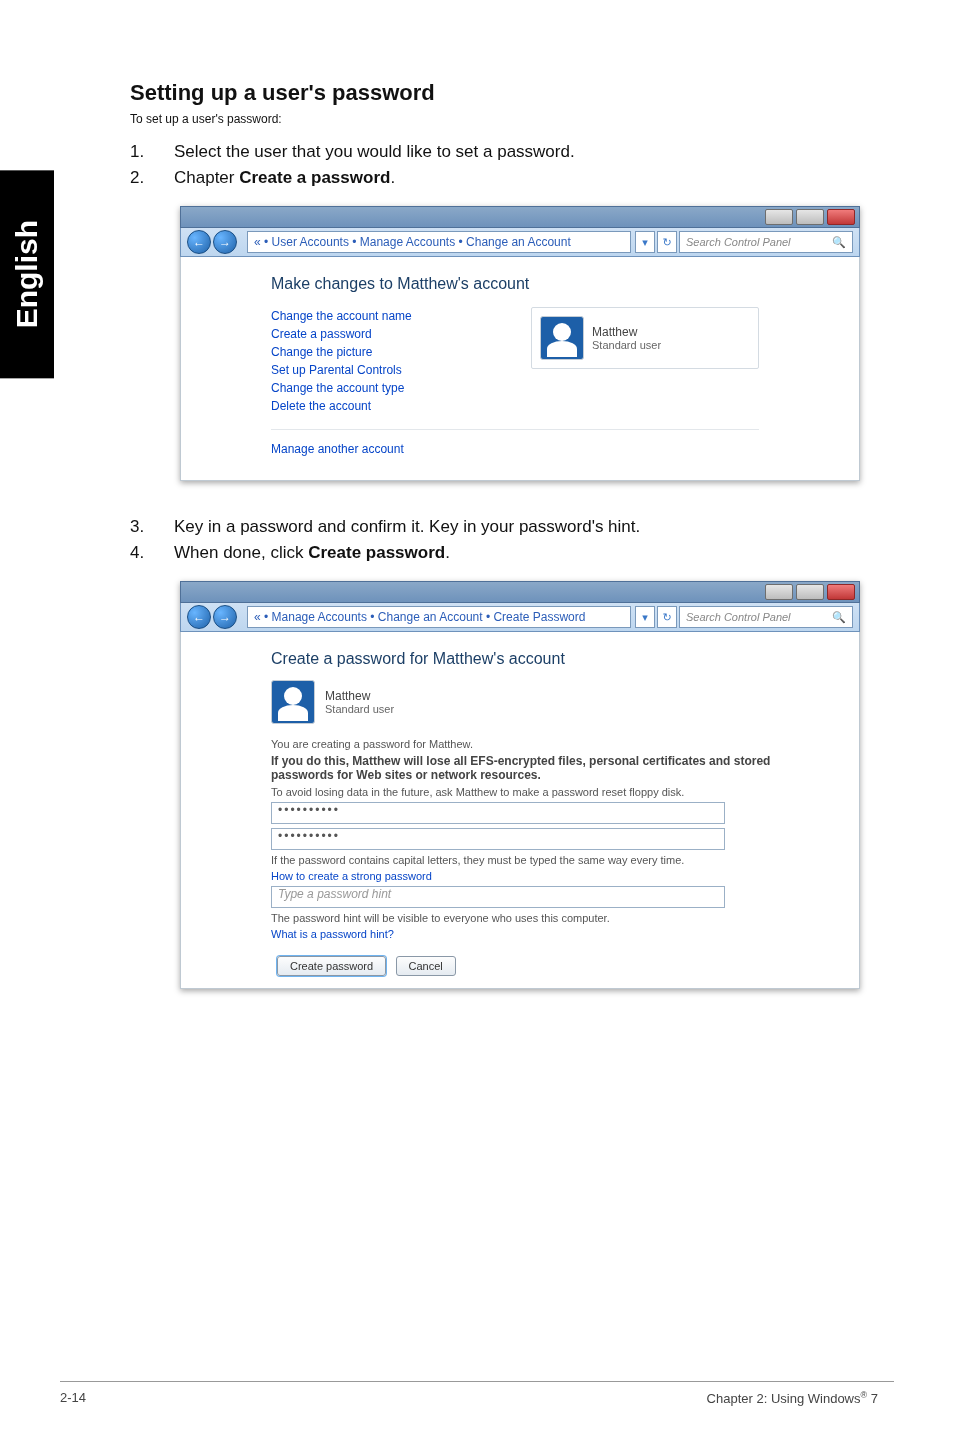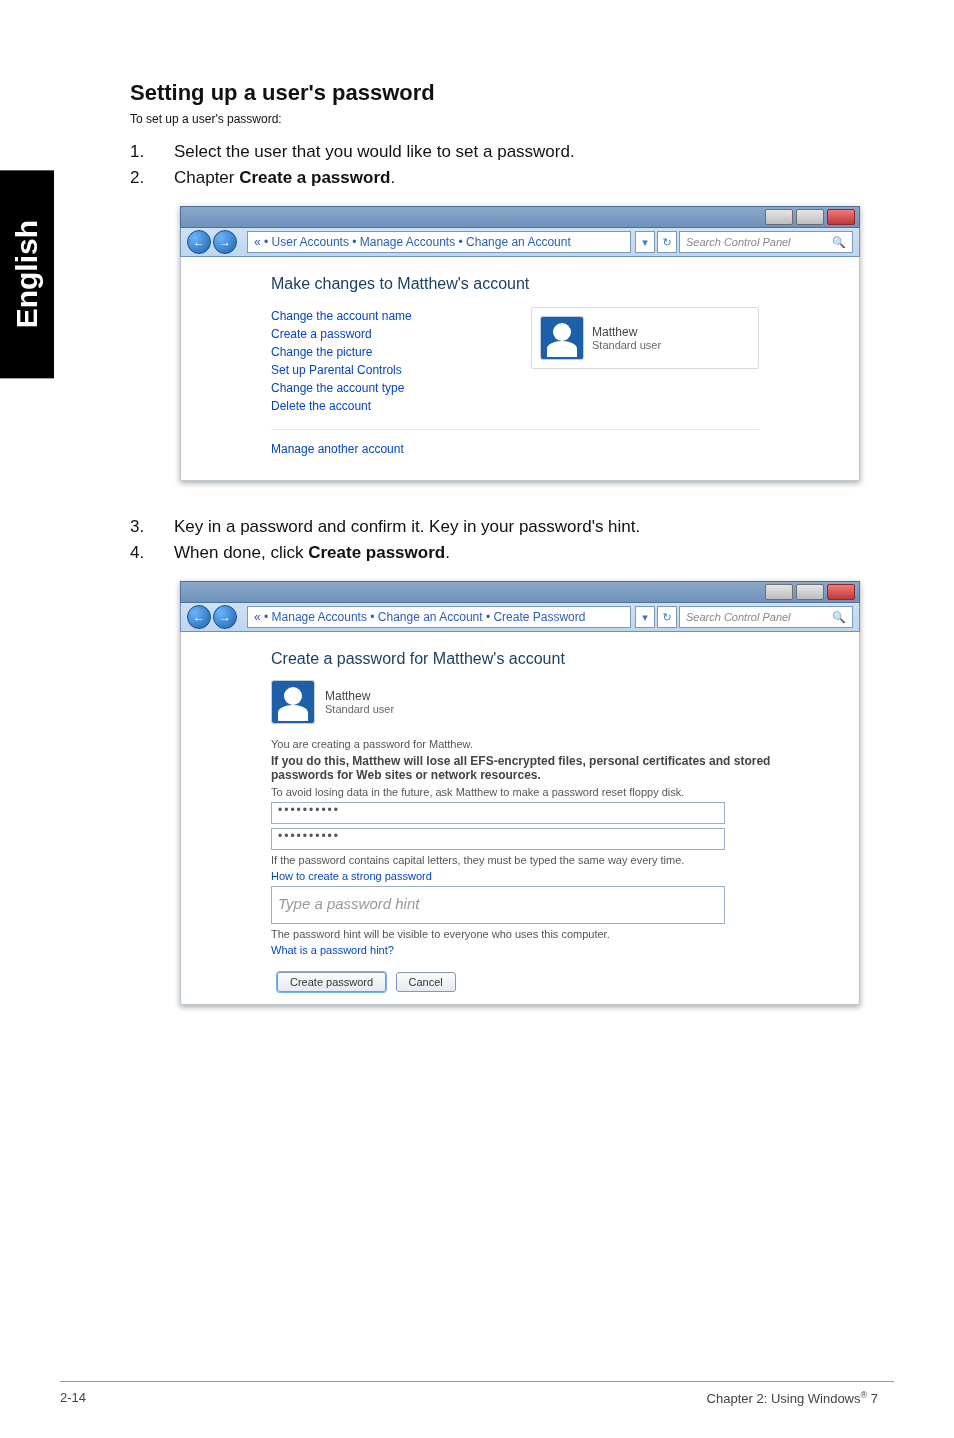--- a/index.html
+++ b/index.html
@@ -34,21 +34,21 @@
   .avatar{width:42px;height:42px;background:#1d5fa8;border-radius:3px;position:relative;overflow:hidden;border:1px solid #c5cdd5}
   .avatar::before{content:"";position:absolute;width:18px;height:18px;border-radius:50%;background:#fff;left:12px;top:6px}
   .avatar::after{content:"";position:absolute;width:30px;height:16px;border-radius:50% 50% 0 0;background:#fff;left:6px;top:24px}
   .acct-name{color:#444;font-size:12px}
   .acct-type{color:#666;font-size:11px}
   .divider{border:none;border-top:1px solid #e3e7eb;margin:12px 0}
   
   .desc{color:#555;font-size:11px;margin:4px 0}
   .warn{color:#444;font-size:12px;margin:4px 0;font-weight:bold}
   .pwfield{width:440px;height:20px;border:1px solid #9bb0c6;margin:4px 0;padding:0 6px;font-size:12px;letter-spacing:2px;color:#555;background:#fff}
-  .hintfield{width:440px;height:20px;border:1px solid #9bb0c6;margin:4px 0;padding:8px 6px;font-size:15px;color:#999;font-style:italic;background:#fff}
+  .hintfield{width:440px;height:20px;border:1px solid #9bb0c6;margin:4px 0;padding:0 6px;font-size:12px;color:#999;font-style:italic;background:#fff}
   .helplink{color:#0645c8;font-size:11px;margin:2px 0;cursor:pointer}
   .btnrow{text-align:left;padding:14px 40px 2px 0}
   .btn{display:inline-block;padding:3px 12px;font-size:11px;border:1px solid #8a98a7;border-radius:3px;background:linear-gradient(#fdfdfd,#e5ebf1);color:#333;cursor:pointer;margin-left:6px}
   .btn.primary{box-shadow:0 0 0 1px #6fb3ef}
   .body2{padding:18px 60px 10px 90px}
   .acct-head{display:flex;align-items:center;gap:10px;margin:8px 0 14px 0}
   
   .foot-rule{position:absolute;left:60px;right:60px;bottom:56px;border-top:1px solid #999}
   .footer{position:absolute;left:60px;right:76px;bottom:32px;font-size:13px;color:#444;display:flex;justify-content:space-between}
   sup.reg{font-size:9px}

